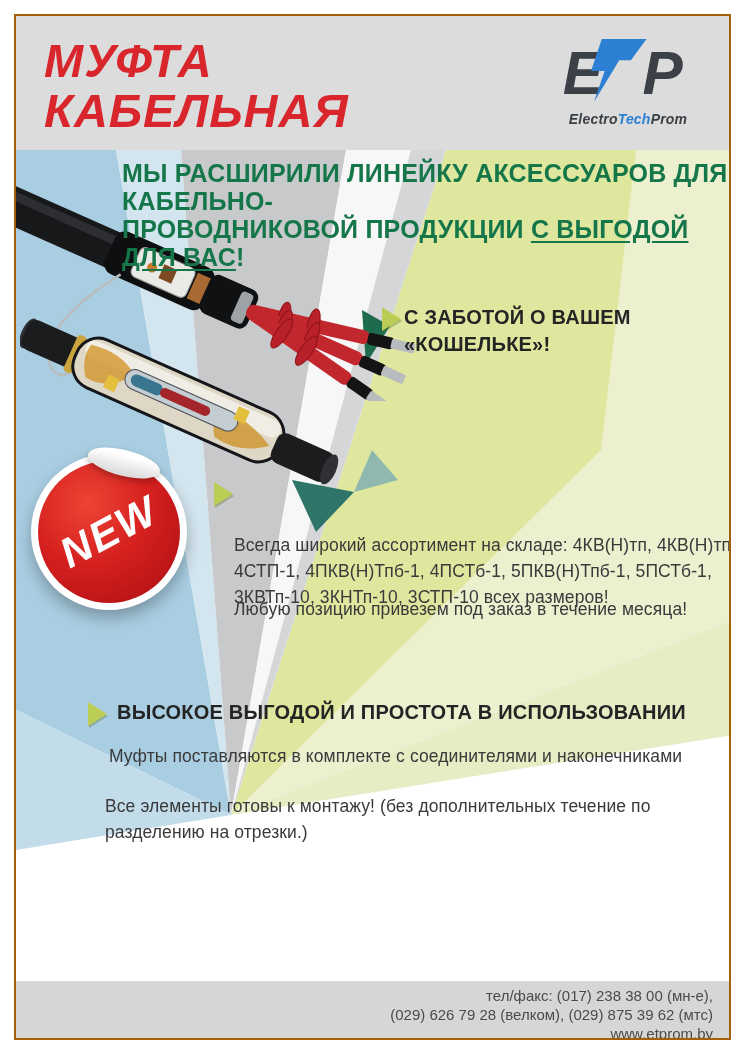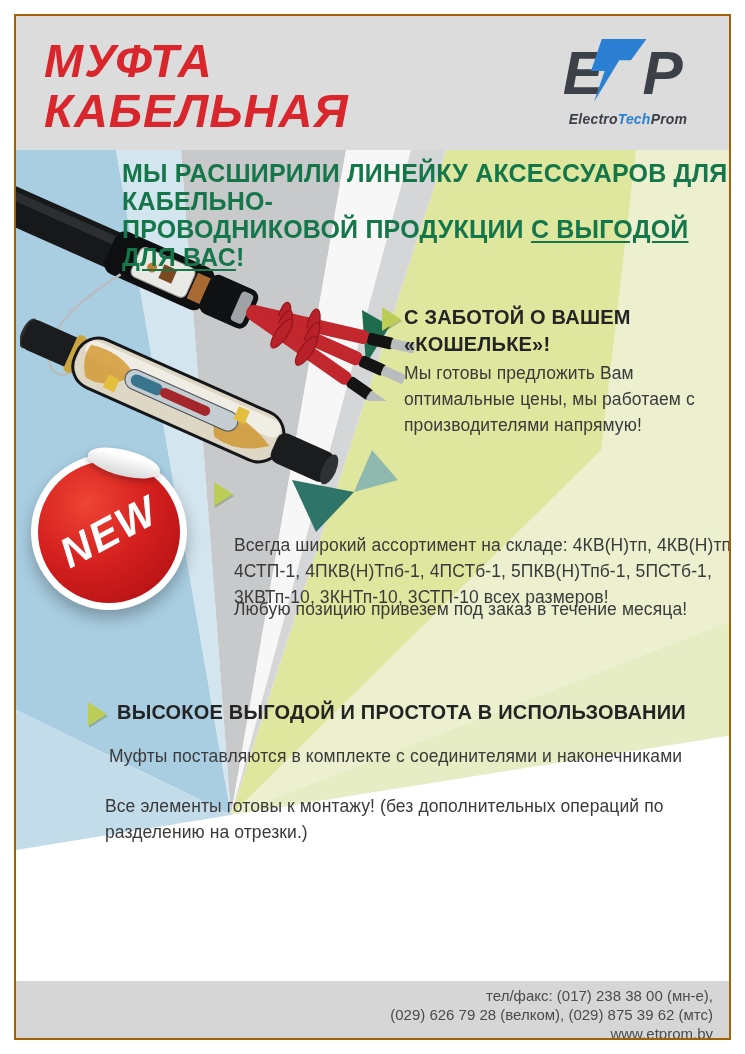--- a/index.html
+++ b/index.html
@@ -147,30 +147,29 @@
       <div class="label">NEW</div>
     </div>
 
     <div class="banner">
       <div>МЫ РАСШИРИЛИ ЛИНЕЙКУ АКСЕССУАРОВ ДЛЯ КАБЕЛЬНО-</div>
       <div><span>ПРОВОДНИКОВОЙ ПРОДУКЦИИ </span><u>С ВЫГОДОЙ ДЛЯ ВАС</u><span>!</span></div>
     </div>
 
     <div class="section-arrow" style="left:366px;top:291px;"></div>
     <div class="sec-heading" style="left:388px;top:288px;width:270px;">С ЗАБОТОЙ О ВАШЕМ «КОШЕЛЬКЕ»!</div>
-    <div class="sec-body" style="left:388px;top:344px;width:342px;">Мы готовы предложить Вам оптимальные цены, мы работаем с производителями напрямую!</div>
 
     <div class="section-arrow" style="left:198px;top:466px;"></div>
     <div class="sec-body" style="left:218px;top:516px;width:508px;">Всегда широкий ассортимент на складе: 4КВ(Н)тп, 4КВ(Н)тп, 4СТП-1, 4ПКВ(Н)Тпб-1, 4ПСТб-1, 5ПКВ(Н)Тпб-1, 5ПСТб-1, 3КВТп-10, 3КНТп-10, 3СТП-10 всех размеров!</div>
     <div class="sec-body" style="left:218px;top:580px;width:508px;">Любую позицию привезем под заказ в течение месяца!</div>
 
     <div class="section-arrow" style="left:72px;top:686px;"></div>
     <div class="sec-heading" style="left:101px;top:683px;width:620px;">ВЫСОКОЕ ВЫГОДОЙ И ПРОСТОТА В ИСПОЛЬЗОВАНИИ</div>
     <div class="sec-body" style="left:93px;top:727px;width:620px;">Муфты поставляются в комплекте с соединителями и наконечниками</div>
-    <div class="sec-body" style="left:89px;top:777px;width:625px;">Все элементы готовы к монтажу! (без дополнительных операций по разделению на отрезки.)</div>
+    <div class="sec-body" style="left:89px;top:777px;width:625px;">Все элементы готовы к монтажу! (без дополнительных течение по разделению на отрезки.)</div>
 
     <div class="footer-band">
       <div class="footer-text">
         <div>тел/факс: (017) 238 38 00 (мн-е),</div>
         <div>(029) 626 79 28 (велком), (029) 875 39 62 (мтс)</div>
         <div>www.etprom.by</div>
       </div>
     </div>
 
   </div>

